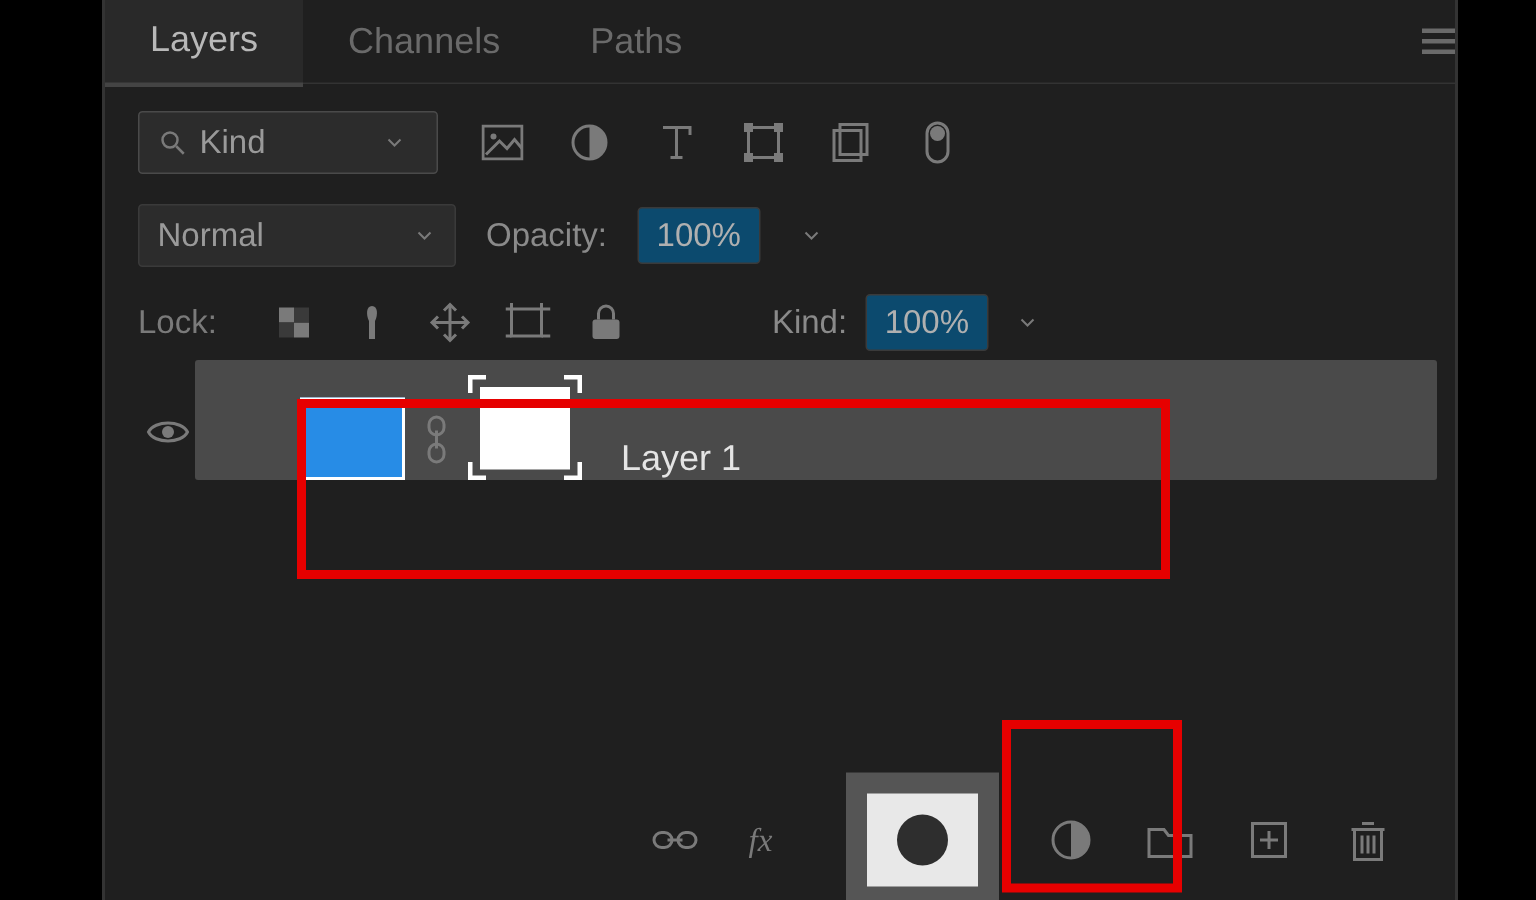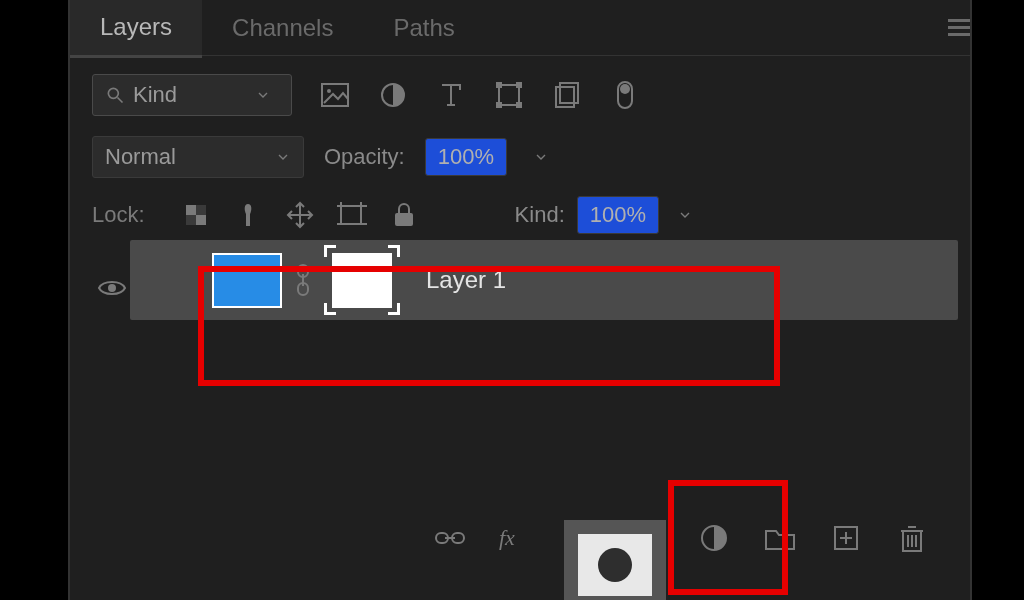--- a/index.html
+++ b/index.html
@@ -101,21 +101,21 @@
     height: 42px;
     width: 212px;
     padding: 0 12px;
     font-size: 22px;
     color: #9a9a9a;
     cursor:pointer;
   }
   .blendsel .chev { margin-left:auto; }
   .lbl { font-size: 22px; color: #8a8a8a; }
   .valbox {
-    background: #1d4ed8;
+    background: #0c4a6e;
     border: 1px solid #3a3a3a;
     border-radius: 3px;
     height: 38px;
     padding: 0 12px;
     font-size: 22px;
     color: #b0b0b0;
     display:flex; align-items:center;
     cursor:text;
   }
   .dropbtn {
@@ -128,22 +128,22 @@
     display:flex; align-items:center; gap: 36px;
     padding: 8px 22px 6px 22px;
     font-size: 22px;
     color: #7a7a7a;
   }
   .lockicons { display:flex; gap:22px; align-items:center; }
   .lockrow .fillgroup { display:flex; align-items:center; gap:12px; margin-left: 60px;}
   
   .layerlist { padding: 0 0 60px 0; position:relative; }
   .layer-row {
-    display:flex; align-items:center;
-    padding: 0 30px;
+    display:flex; align-items:flex-end;
+    padding: 0 18px;
     height: 80px;
   }
   .layer-row.selected {
     background: #4a4a4a;
     margin: 0 12px 0 60px;
     border-radius: 2px;
   }
   .eye {
     width: 40px; height: 40px;
     display:flex; align-items:center; justify-content:center;
@@ -209,21 +209,21 @@
   .bglock {
     margin-left: auto;
     margin-right: 18px;
   }
   
   .bottombar {
     position:absolute;
     left:0; right:0; bottom:0;
     height: 80px;
     display:flex;
-    align-items:flex-start;
+    align-items:center;
     justify-content:flex-end;
     gap: 30px;
     padding: 0 40px;
   }
   .bicon { width:36px; height:36px; display:flex; align-items:center; justify-content:center; cursor:pointer;}
   .maskbtn {
     width: 74px; height: 62px;
     background: #e8e8e8;
     display:flex; align-items:center; justify-content:center;
     cursor:pointer;

